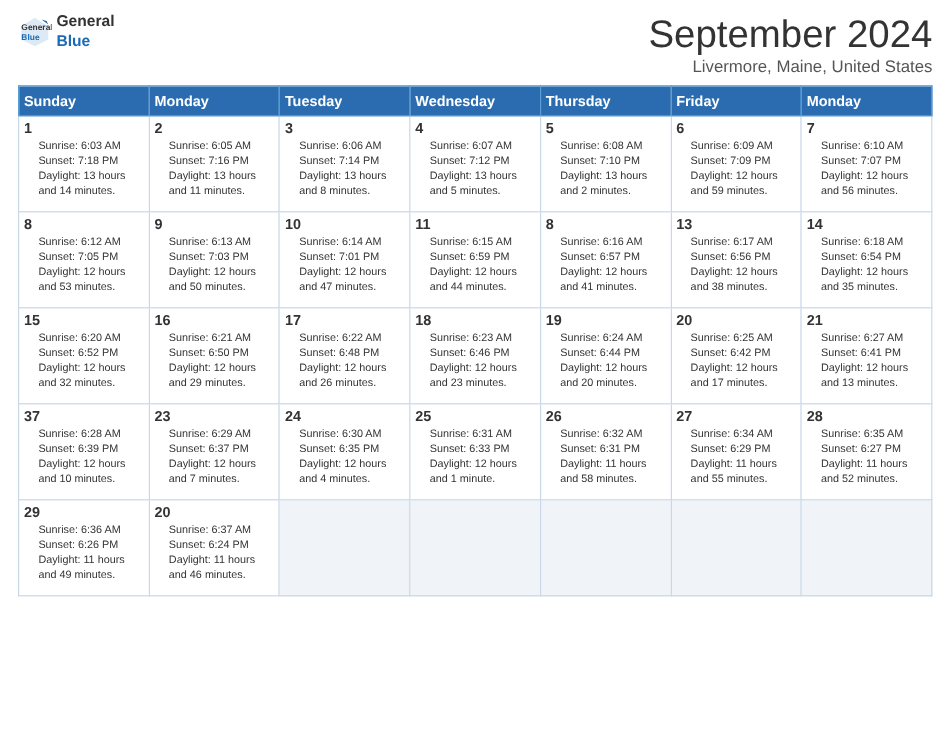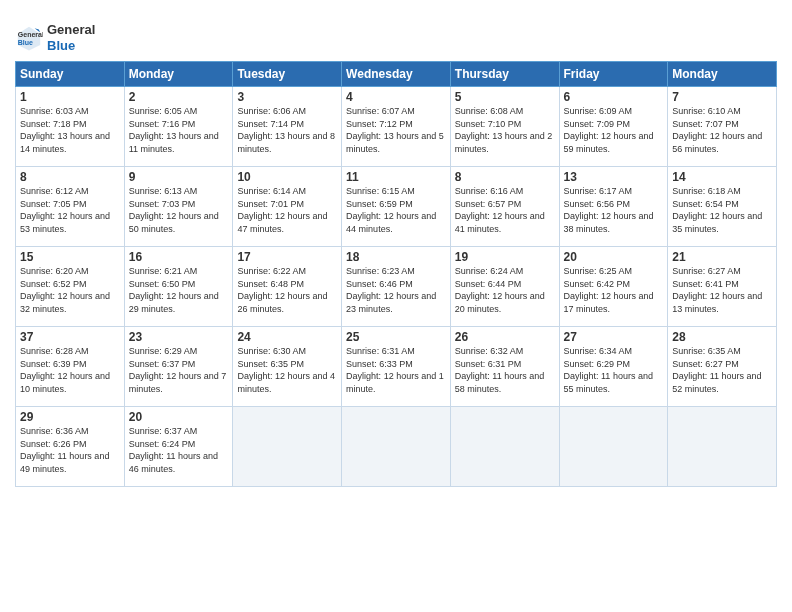--- a/index.html
+++ b/index.html
@@ -17,21 +17,20 @@
     .header-row {
       display: flex;
       align-items: flex-start;
       justify-content: space-between;
       margin-bottom: 8px;
     }
     .logo {
       display: flex;
       align-items: center;
       gap: 4px;
-      margin-top: 12px;
     }
     .logo-icon {
       width: 28px;
       height: 28px;
     }
     .title-section {
       text-align: right;
     }
     .month-title {
       font-size: 32px;
@@ -71,39 +70,44 @@
     .day-num {
       font-size: 12px;
       font-weight: bold;
       display: block;
       margin-bottom: 1px;
     }
     .day-info {
       font-size: 9px;
       line-height: 1.4;
       color: #333;
+      margin-left: 12px;
     }
   </style>
 </head>
 <body>
 
 <div class="container">
   <div class="header-row">
     <div class="logo">
       <svg class="logo-icon" viewBox="0 0 40 40">
         <polygon points="20,4 36,14 36,30 20,38 4,30 4,14" fill="#1a6ab5" opacity="0.15"></polygon>
         <text x="4" y="18" font-size="10" font-weight="bold" fill="#333" font-family="Arial">General</text>
         <text x="4" y="30" font-size="10" font-weight="bold" fill="#1a6ab5" font-family="Arial">Blue</text>
         <polygon points="28,6 36,12 34,8" fill="#1a6ab5"></polygon>
       </svg>
       <div style="line-height:1.2;">
         <div style="font-size:13px;font-weight:bold;color:#333;">General</div>
         <div style="font-size:13px;font-weight:bold;color:#1a6ab5;">Blue</div>
       </div>
     </div>
+    <div class="title-section">
+      <div class="month-title">September 2024</div>
+      <div class="location">Livermore, Maine, United States</div>
+    </div>
   </div>
 
   <table>
     <thead>
       <tr>
         <th>Sunday</th>
         <th>Monday</th>
         <th>Tuesday</th>
         <th>Wednesday</th>
         <th>Thursday</th>

